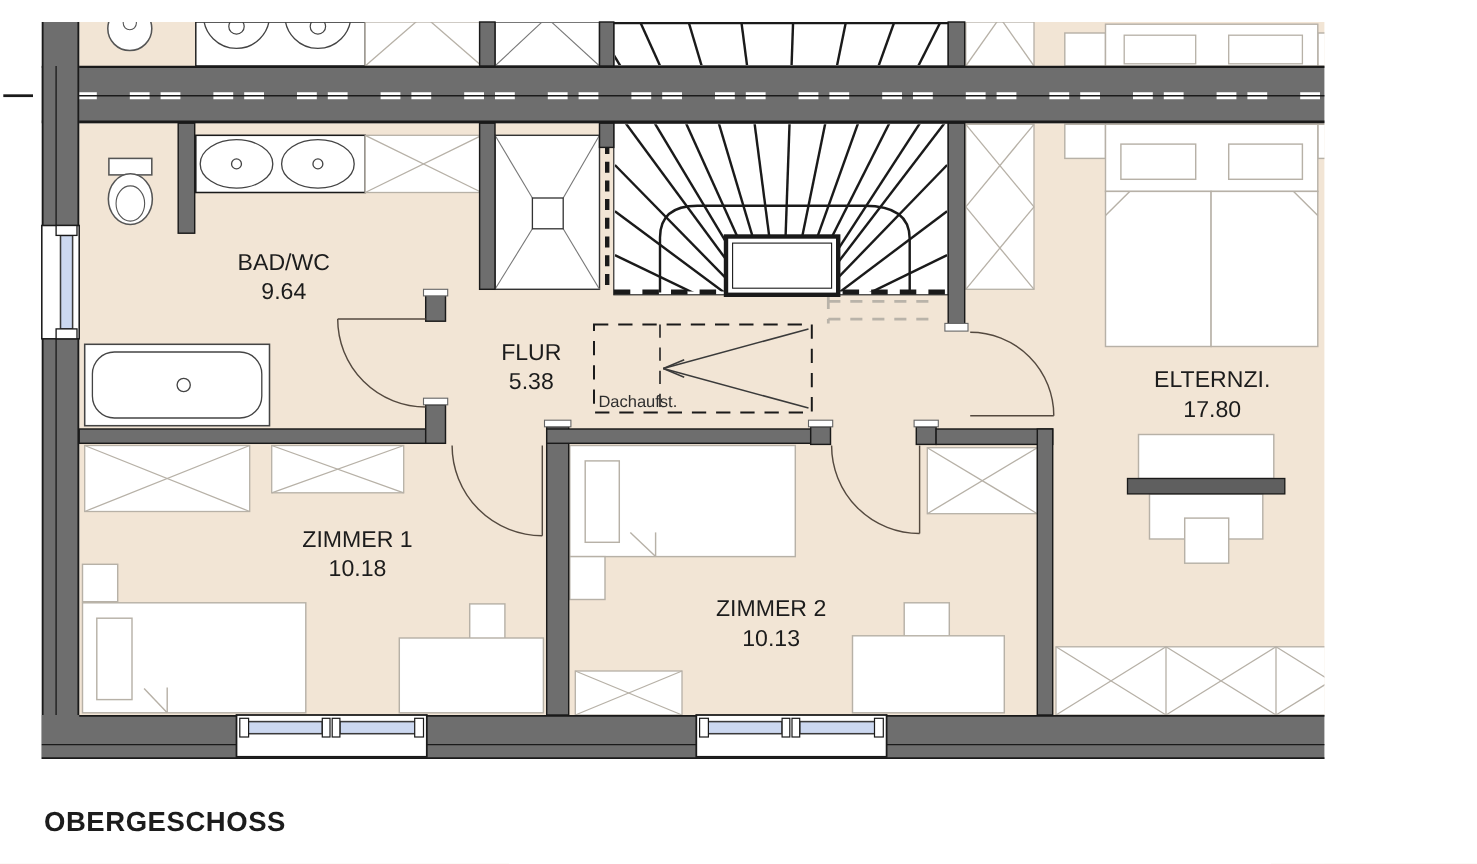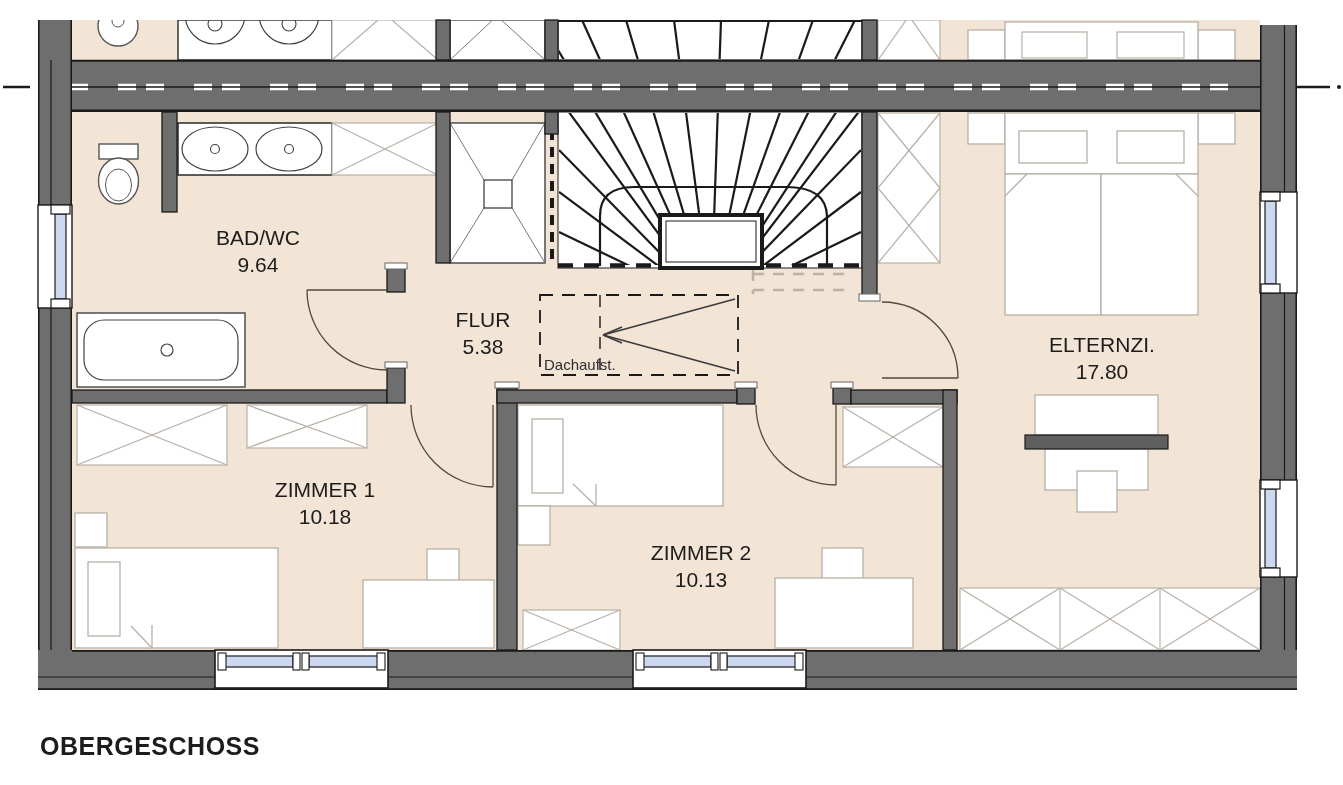--- a/index.html
+++ b/index.html
@@ -1,16 +1,16 @@
 <!DOCTYPE html>
 <html><head>
 <meta charset="utf-8">
 <style>
   html,body{margin:0;padding:0;background:#ffffff;}
-  .page{position:relative;width:1343px;height:785px;background:#ffffff;overflow:hidden;
+  .page{position:relative;width:1204px;height:785px;background:#ffffff;overflow:hidden;
         font-family:"Liberation Sans", sans-serif;}
   svg text{font-family:"Liberation Sans", sans-serif;fill:#1c1c1c;}
   .room-name{font-size:21px;}
   .room-area{font-size:21px;}
   .small-note{font-size:15px;fill:#2e2e2e;}
   .floor-title{font-size:25px;font-weight:bold;letter-spacing:.5px;}
 </style>
 </head>
 <body>
 

